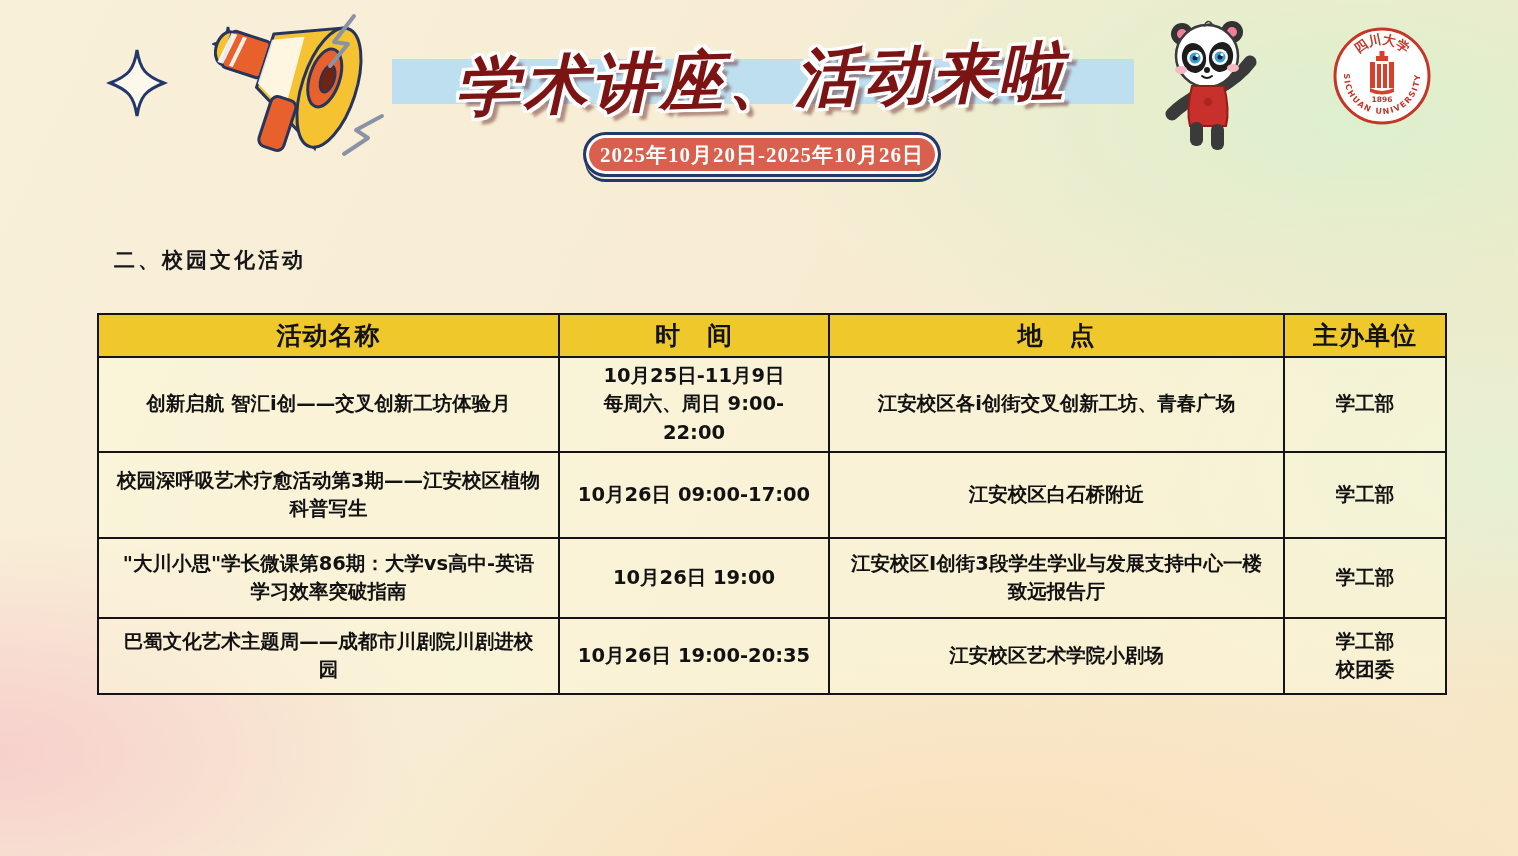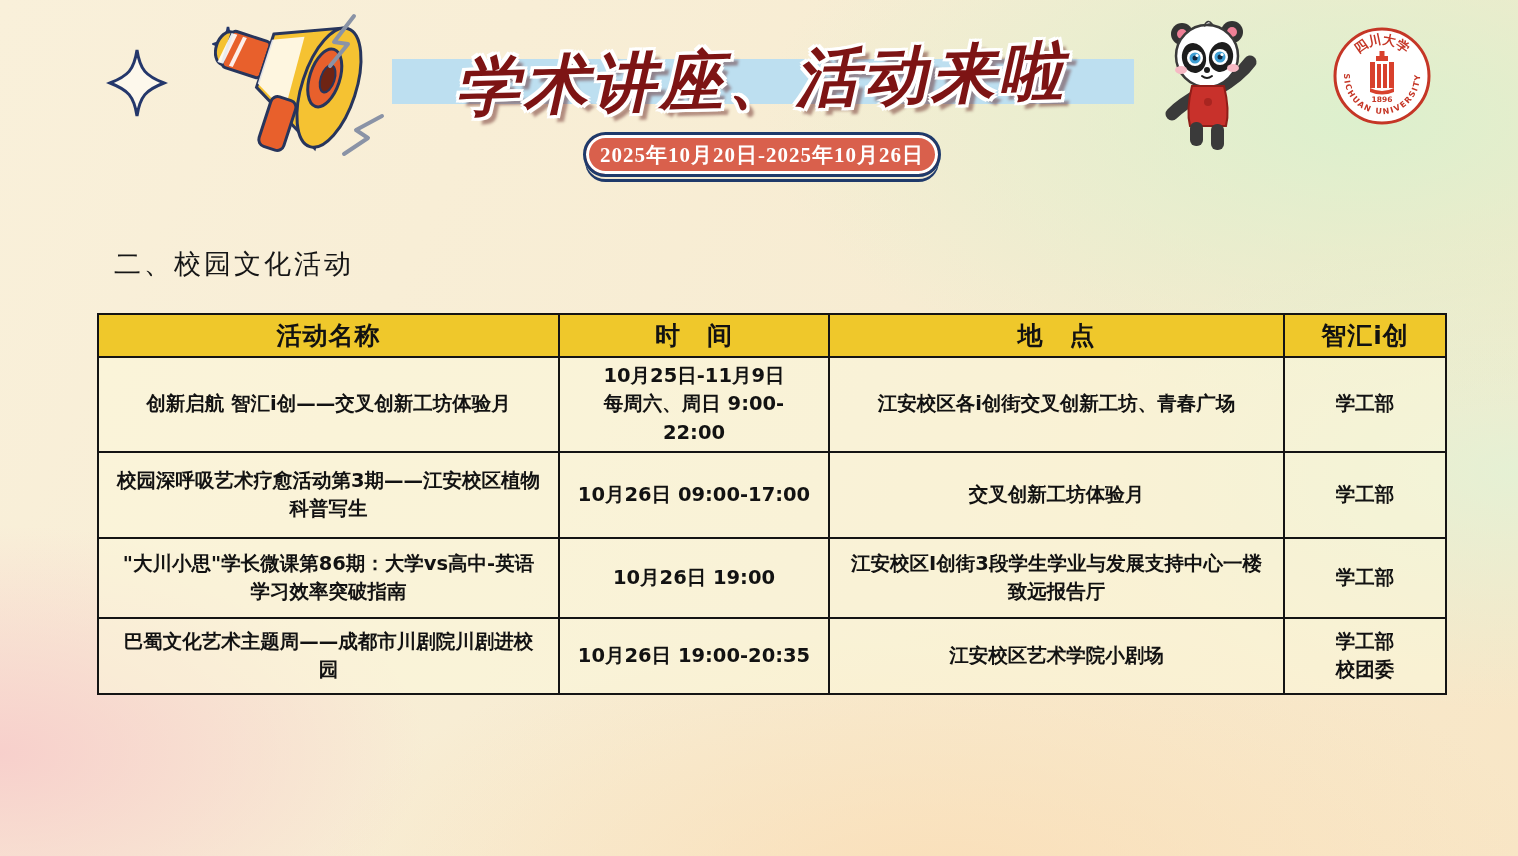--- a/index.html
+++ b/index.html
@@ -45,21 +45,21 @@
     box-sizing:border-box;
   }
   .sparkle-large{position:absolute;left:106px;top:48px;width:62px;height:70px;}
   .sparkle-small{position:absolute;left:212px;top:26px;width:32px;height:36px;}
   .megaphone{position:absolute;left:196px;top:8px;width:190px;height:165px;}
   .panda{position:absolute;left:1156px;top:18px;width:112px;height:146px;}
   .scu-logo{position:absolute;left:1332px;top:26px;width:100px;height:100px;}
   
   .section-heading{
     position:absolute;left:114px;top:246px;
-    font-size:27px;font-weight:normal;color:#161616;letter-spacing:3px;
+    font-size:21px;font-weight:bold;color:#161616;letter-spacing:3px;
   }
   
   .activities{
     position:absolute;left:97px;top:313px;width:1348px;
     border-collapse:collapse;table-layout:fixed;
     font-family:"DejaVu Sans",sans-serif;
   }
   .activities th,.activities td{
     border:2px solid #141414;
     text-align:center;vertical-align:middle;
@@ -174,21 +174,21 @@
       <col style="width:461px">
         <col style="width:270px">
         <col style="width:455px">
         <col style="width:162px">
     </colgroup>
     <thead>
       <tr>
         <th>活动名称</th>
         <th>时　间</th>
         <th>地　点</th>
-        <th>智汇i创</th>
+        <th>主办单位</th>
       </tr>
     </thead>
     <tbody>
       <tr class="r1">
         <td>创新启航 智汇i创——交叉创新工坊体验月</td>
         <td class="time-cell">
           <div>10月25日-11月9日</div>
           <div>每周六、周日 9:00-22:00</div>
         </td>
         <td>江安校区各i创街交叉创新工坊、青春广场</td>
@@ -196,21 +196,21 @@
           <div>学工部</div>
           <div></div>
         </td>
       </tr>
       <tr class="r2">
         <td>校园深呼吸艺术疗愈活动第3期——江安校区植物科普写生</td>
         <td class="time-cell">
           <div>10月26日 09:00-17:00</div>
           <div></div>
         </td>
-        <td>交叉创新工坊体验月</td>
+        <td>江安校区白石桥附近</td>
         <td>
           <div>学工部</div>
           <div></div>
         </td>
       </tr>
       <tr class="r3">
         <td>"大川小思"学长微课第86期：大学vs高中-英语学习效率突破指南</td>
         <td class="time-cell">
           <div>10月26日 19:00</div>
           <div></div>

